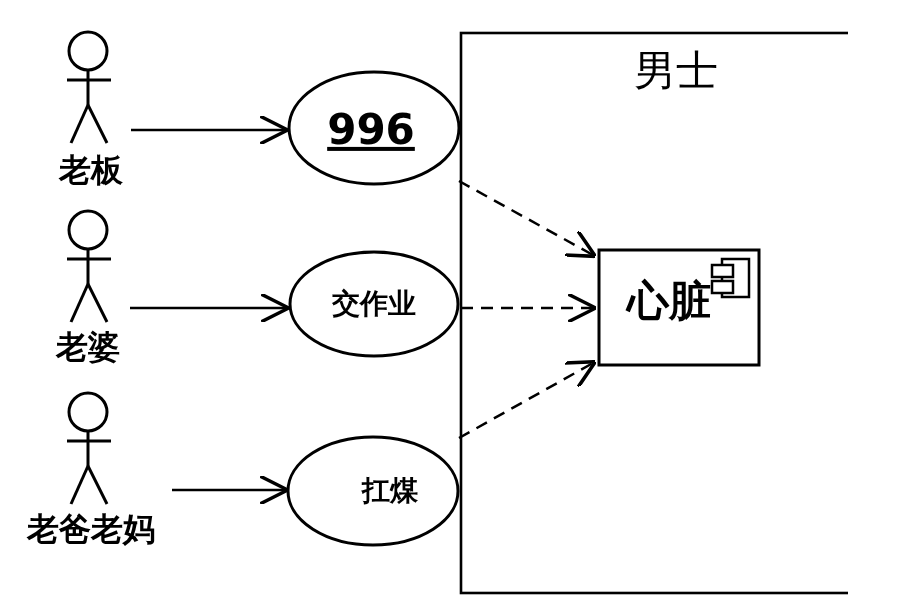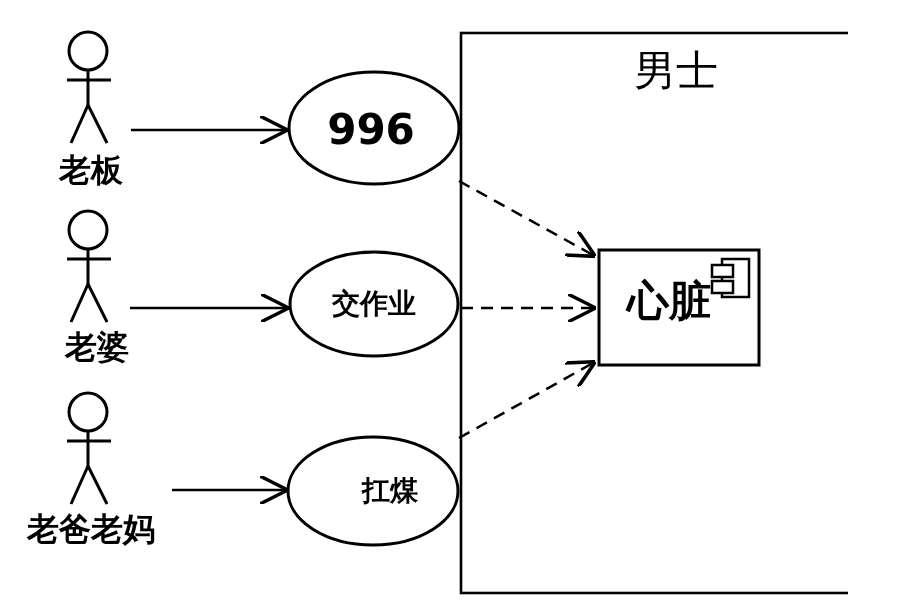--- a/index.html
+++ b/index.html
@@ -18,21 +18,21 @@
     position: absolute;
     transform: translate(-50%, -50%);
     white-space: nowrap;
     color: #000;
     text-align: center;
     line-height: 1.1;
   }
   .lbl.bold { font-weight: 800; }
   .actor-lbl   { font-size: 32px; }
   .uc-lbl      { font-size: 28px; }
-  .uc-lbl-996  { font-size: 42px; }
+  .uc-lbl-996  { font-size: 42px; text-decoration: underline; }
   .sys-title   { font-size: 42px; font-weight: 400; }
   .comp-lbl    { font-size: 42px; margin-left: 12px; }
   .two-line span { display: block; line-height: 52px; margin-left: 34px; }
 </style>
 </head>
 <body>
 
 <div class="canvas">
 
   <svg width="909" height="605" viewBox="0 0 909 605">
@@ -85,21 +85,21 @@
     <g stroke="#000" stroke-width="2.5" fill="#fff">
       <rect x="722" y="259" width="27" height="38"></rect>
       <rect x="712" y="265" width="21" height="12"></rect>
       <rect x="712" y="281" width="21" height="12"></rect>
     </g>
   </svg>
 
   <div class="lbl sys-title" style="left:676px; top:71px;">男士</div>
 
   <div class="lbl bold actor-lbl" style="left:91px; top:171px;">老板</div>
-  <div class="lbl bold actor-lbl" style="left:88px; top:348px;margin-left:9px;">老婆</div>
+  <div class="lbl bold actor-lbl" style="left:88px; top:348px;">老婆</div>
   <div class="lbl bold actor-lbl" style="left:91px; top:530px;">老爸老妈</div>
 
   <div class="lbl bold uc-lbl-996" style="left:371px; top:130px;">996</div>
   <div class="lbl bold uc-lbl" style="left:374px; top:304px;">交作业</div>
   <div class="lbl bold uc-lbl two-line" style="left:373px; top:491px;">
     <span>扛煤</span>
   </div>
 
   <div class="lbl bold comp-lbl" style="left:657px; top:301px;">心脏</div>
 

